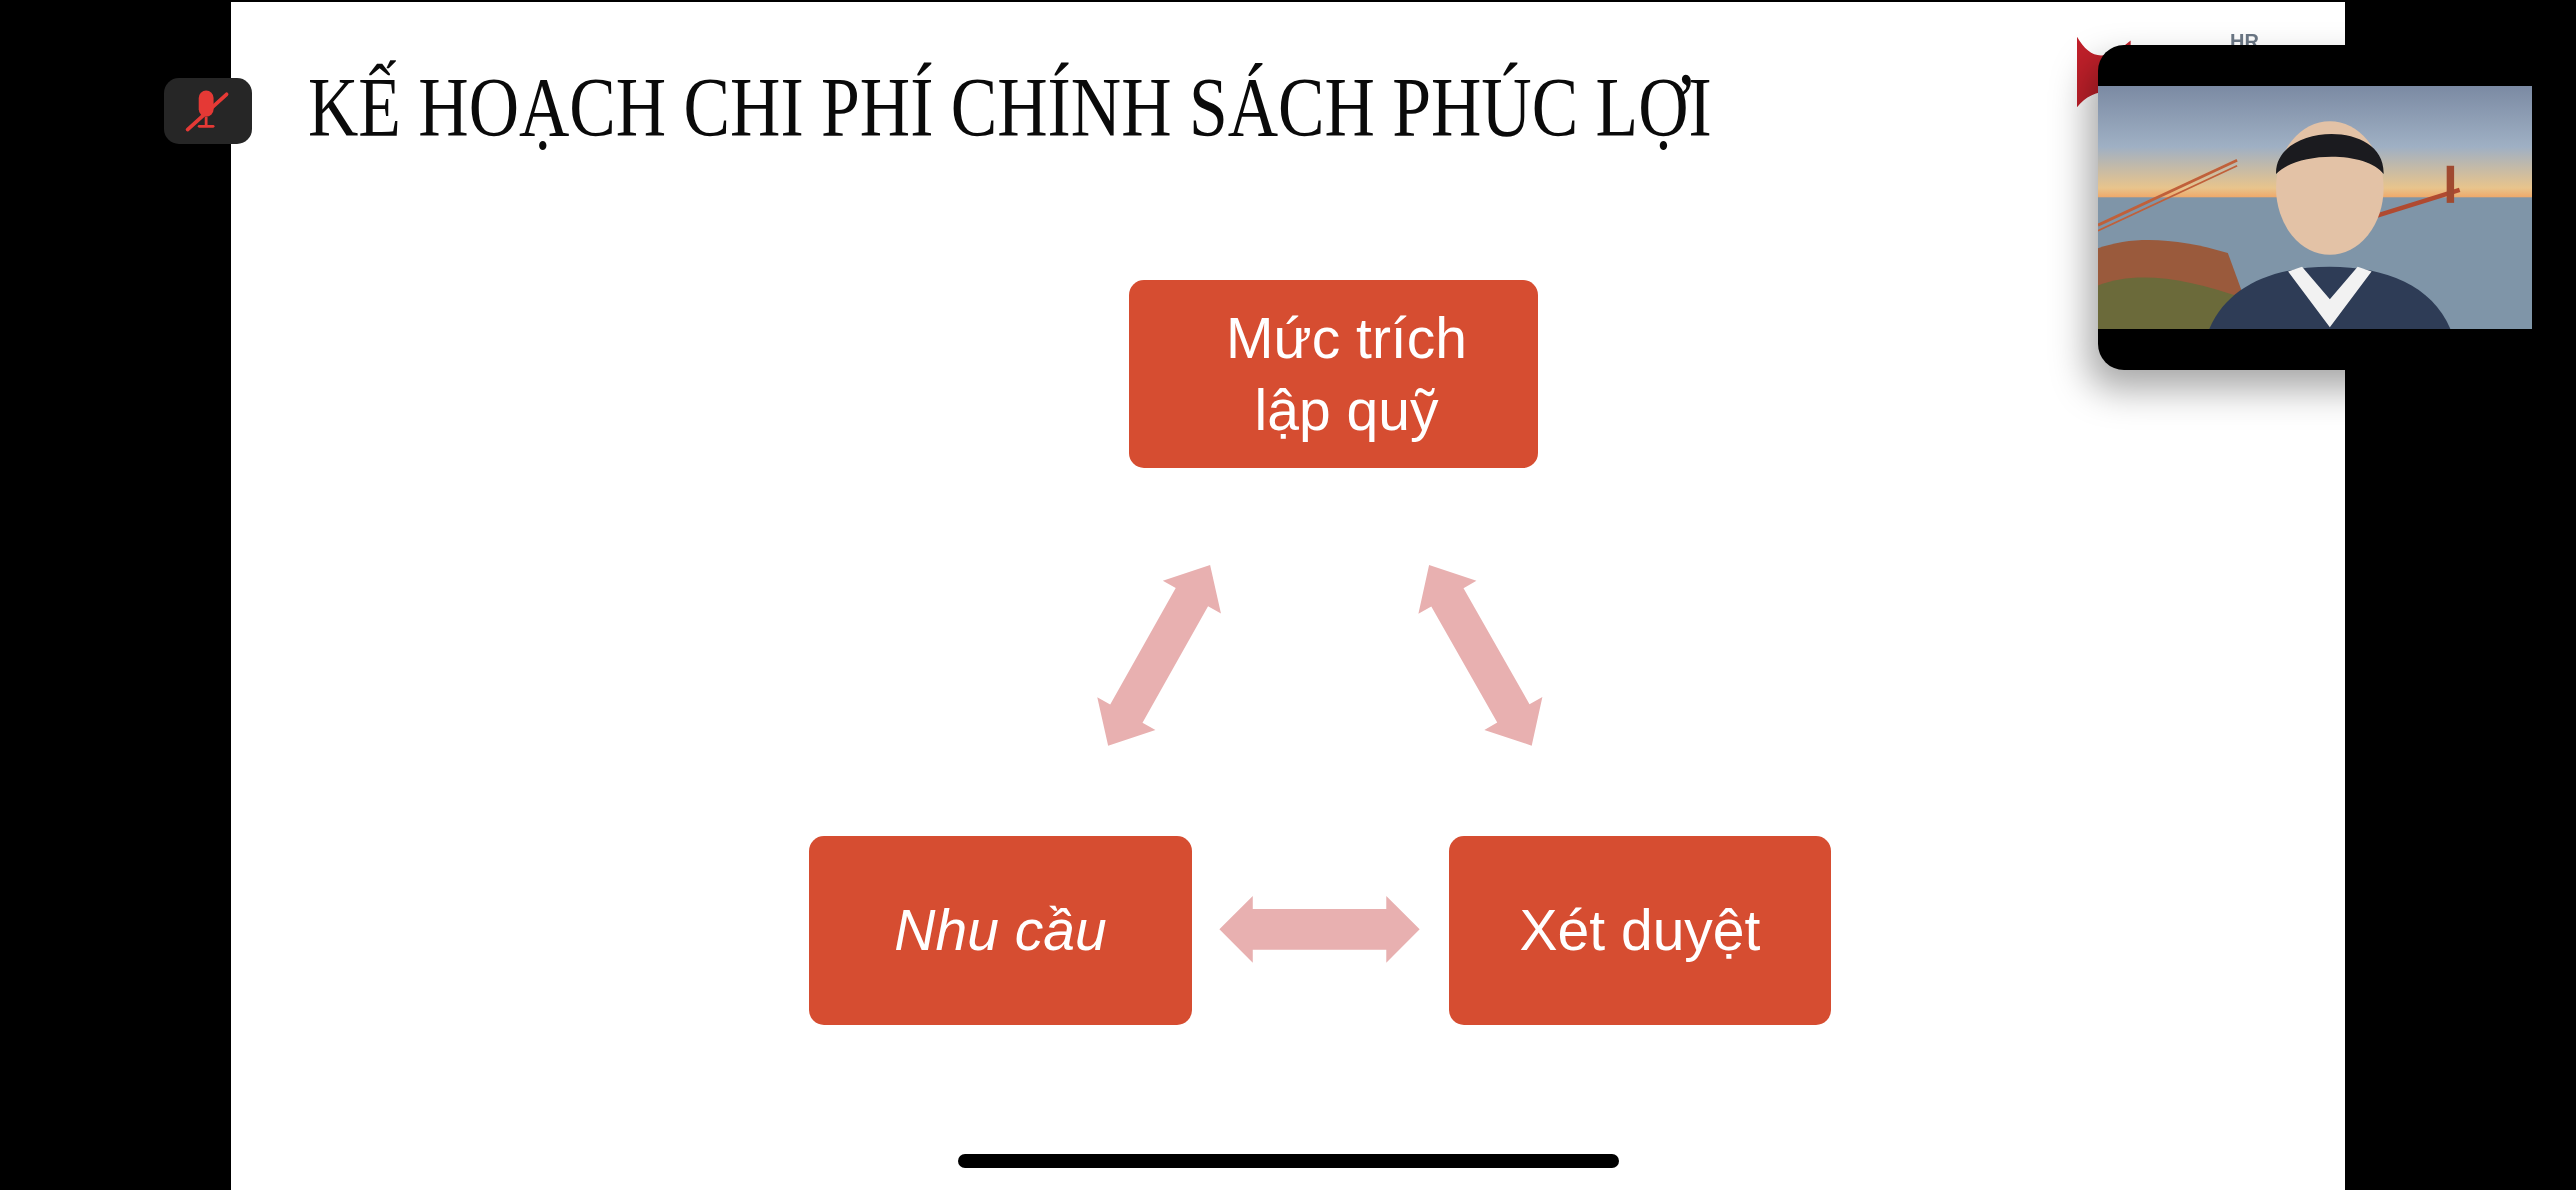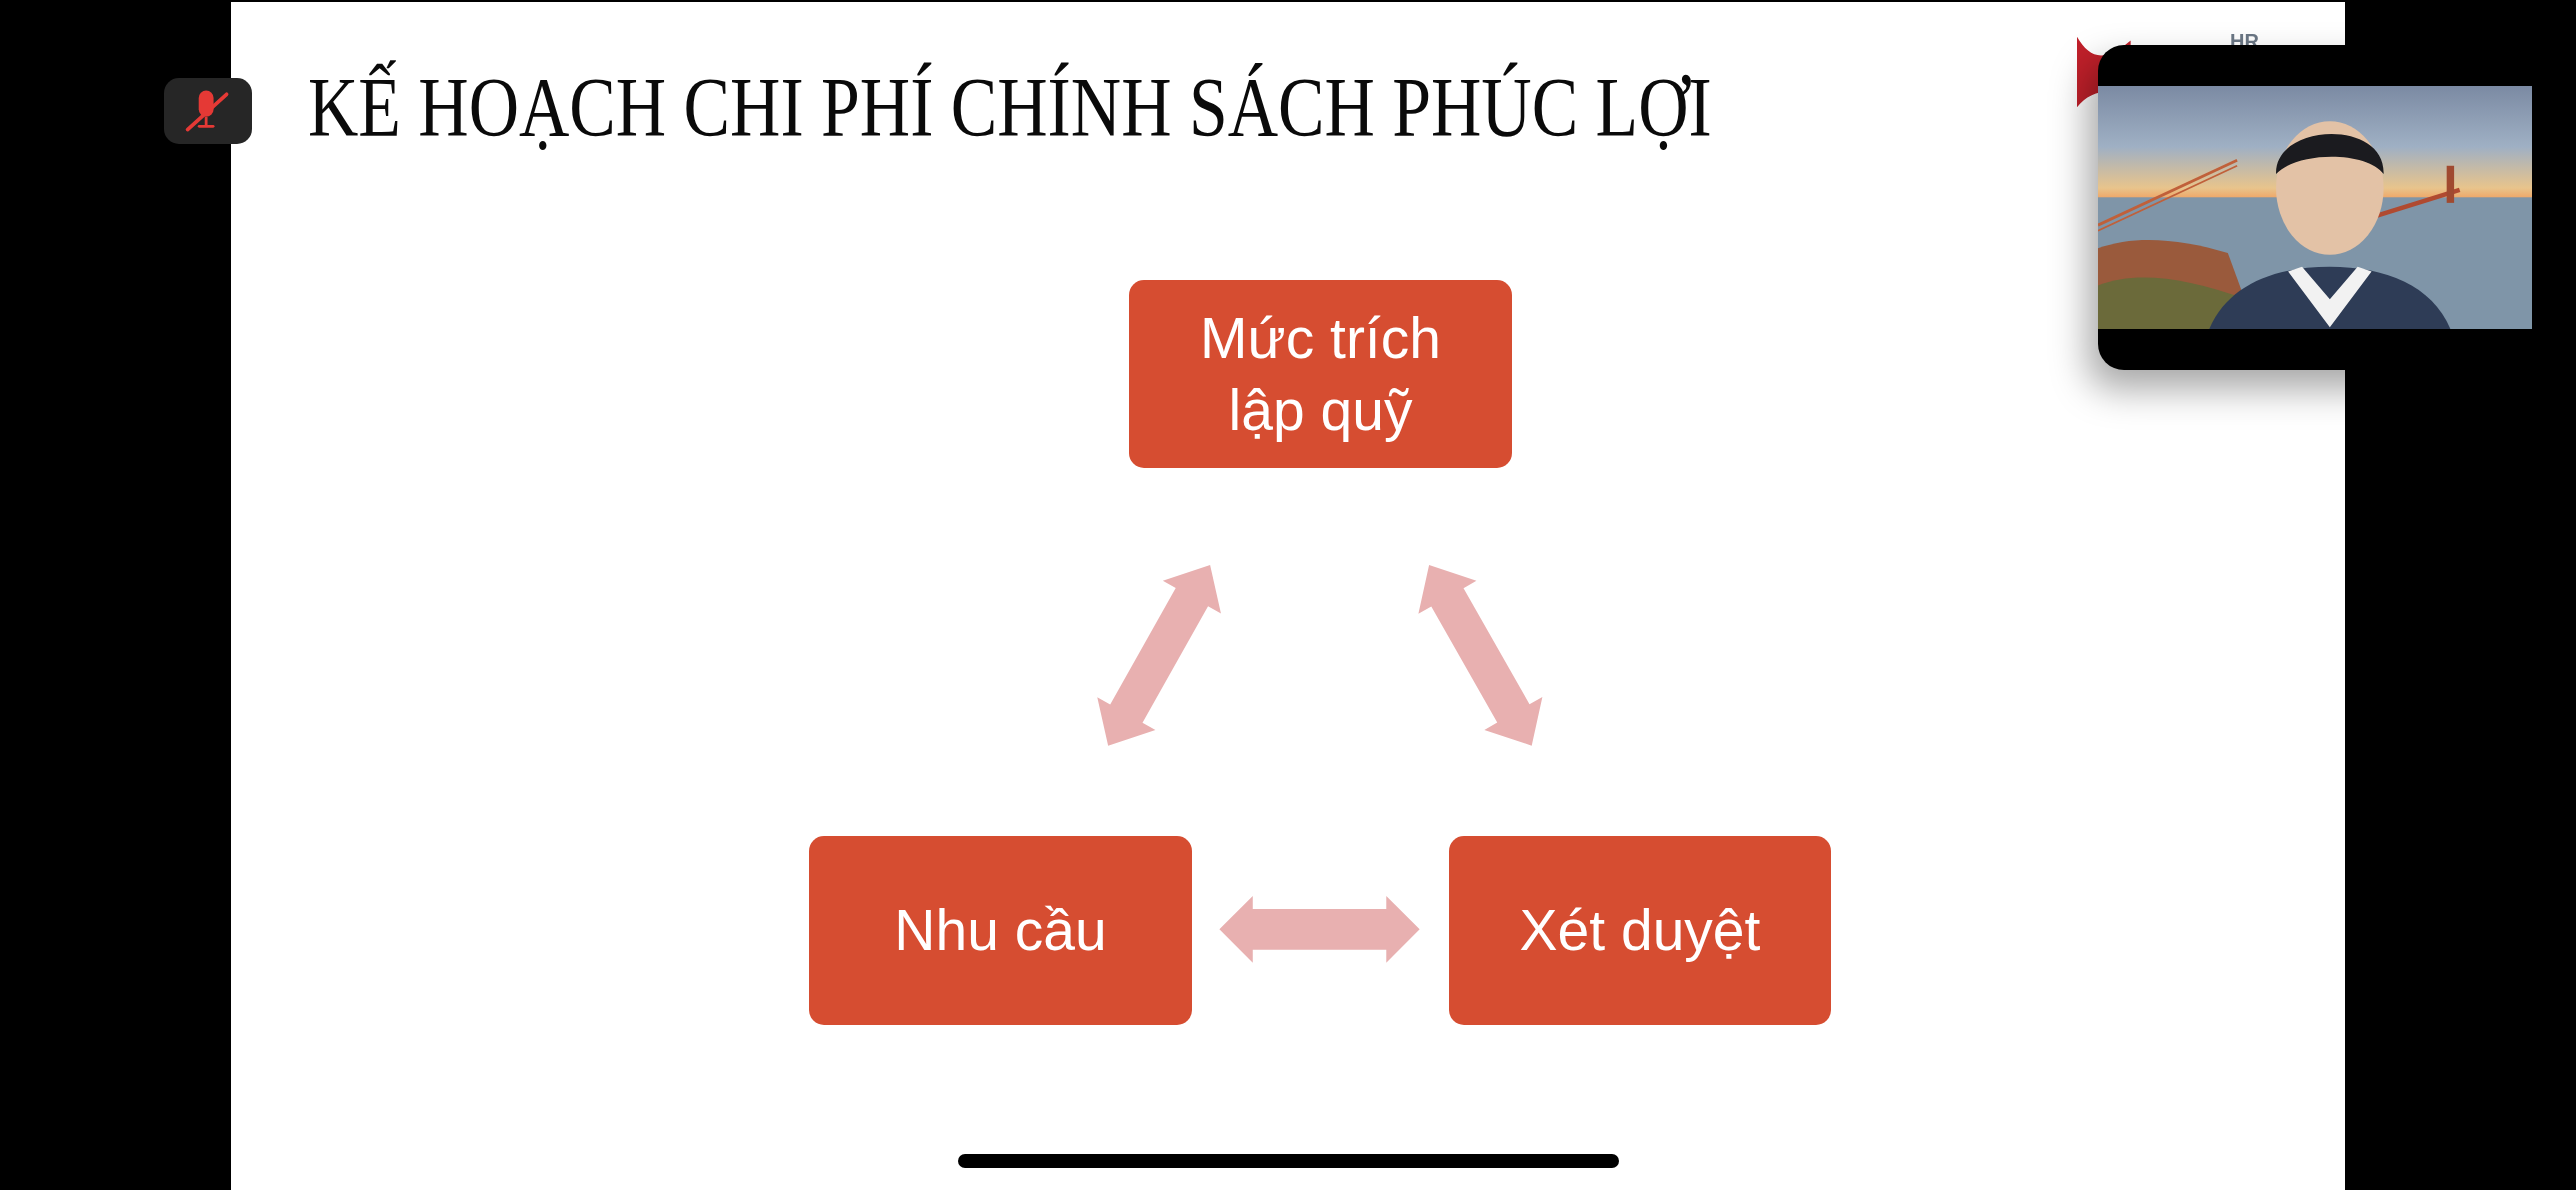--- a/index.html
+++ b/index.html
@@ -55,27 +55,27 @@
 <body>
 
 <div class="slide">
   <div class="slide-title">KẾ HOẠCH CHI PHÍ CHÍNH SÁCH PHÚC LỢI</div>
 
   <svg class="logo" viewBox="0 0 120 80">
     <path d="M0 2 C 14 26, 30 30, 58 6 L 58 70 C 40 56, 16 58, 0 78 Z" fill="#c0202a"></path>
   </svg>
   <div class="logo-text">HR</div>
 
-  <div class="box" style="left:898px; top:278px; width:383px; height:188px;">
+  <div class="box" style="left:898px; top:278px; width:383px; height:188px;padding-left:26px;">
     <div>
       <span>Mức trích</span>
       <span>lập quỹ</span>
     </div>
   </div>
-  <div class="box" style="left:578px; top:834px; width:383px; height:189px;">
+  <div class="box" style="left:578px; top:834px; width:383px; height:189px;font-style:italic;">
     <span>Nhu cầu</span>
   </div>
   <div class="box" style="left:1218px; top:834px; width:382px; height:189px;align-items:center;">
     <span>Xét duyệt</span>
   </div>
 
   <svg class="arrows" viewBox="0 0 2280 1282">
 
     <g transform="translate(1001,704.5) rotate(-60.6)">
       <polygon points="-112,0 -72,-36 -72,-20 72,-20 72,-36 112,0 72,36 72,20 -72,20 -72,36" fill="#e8b0b0"></polygon>

